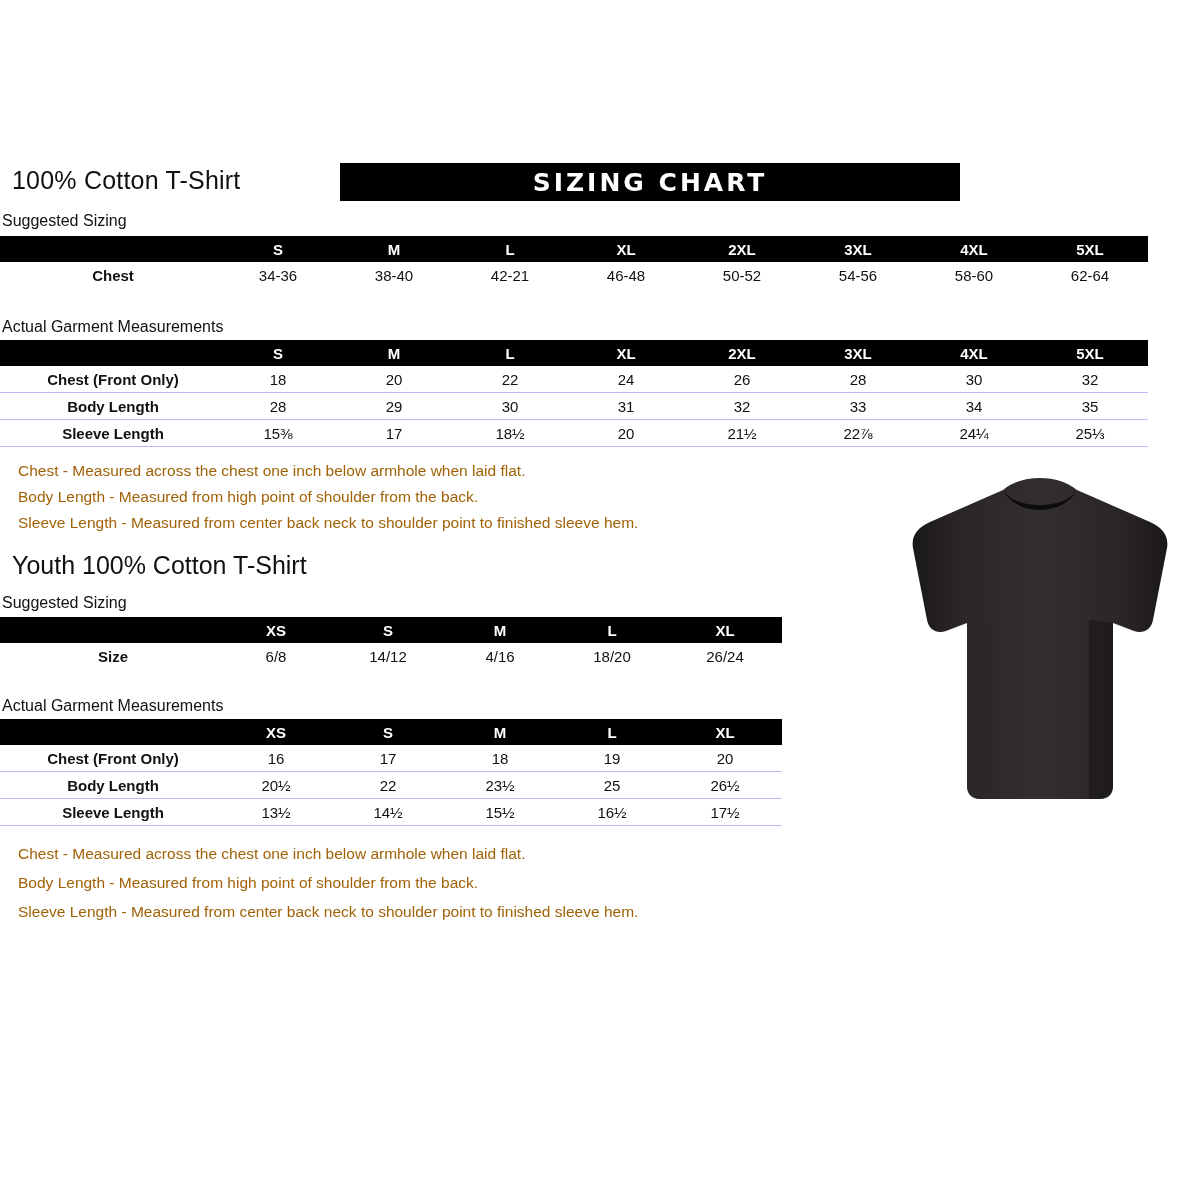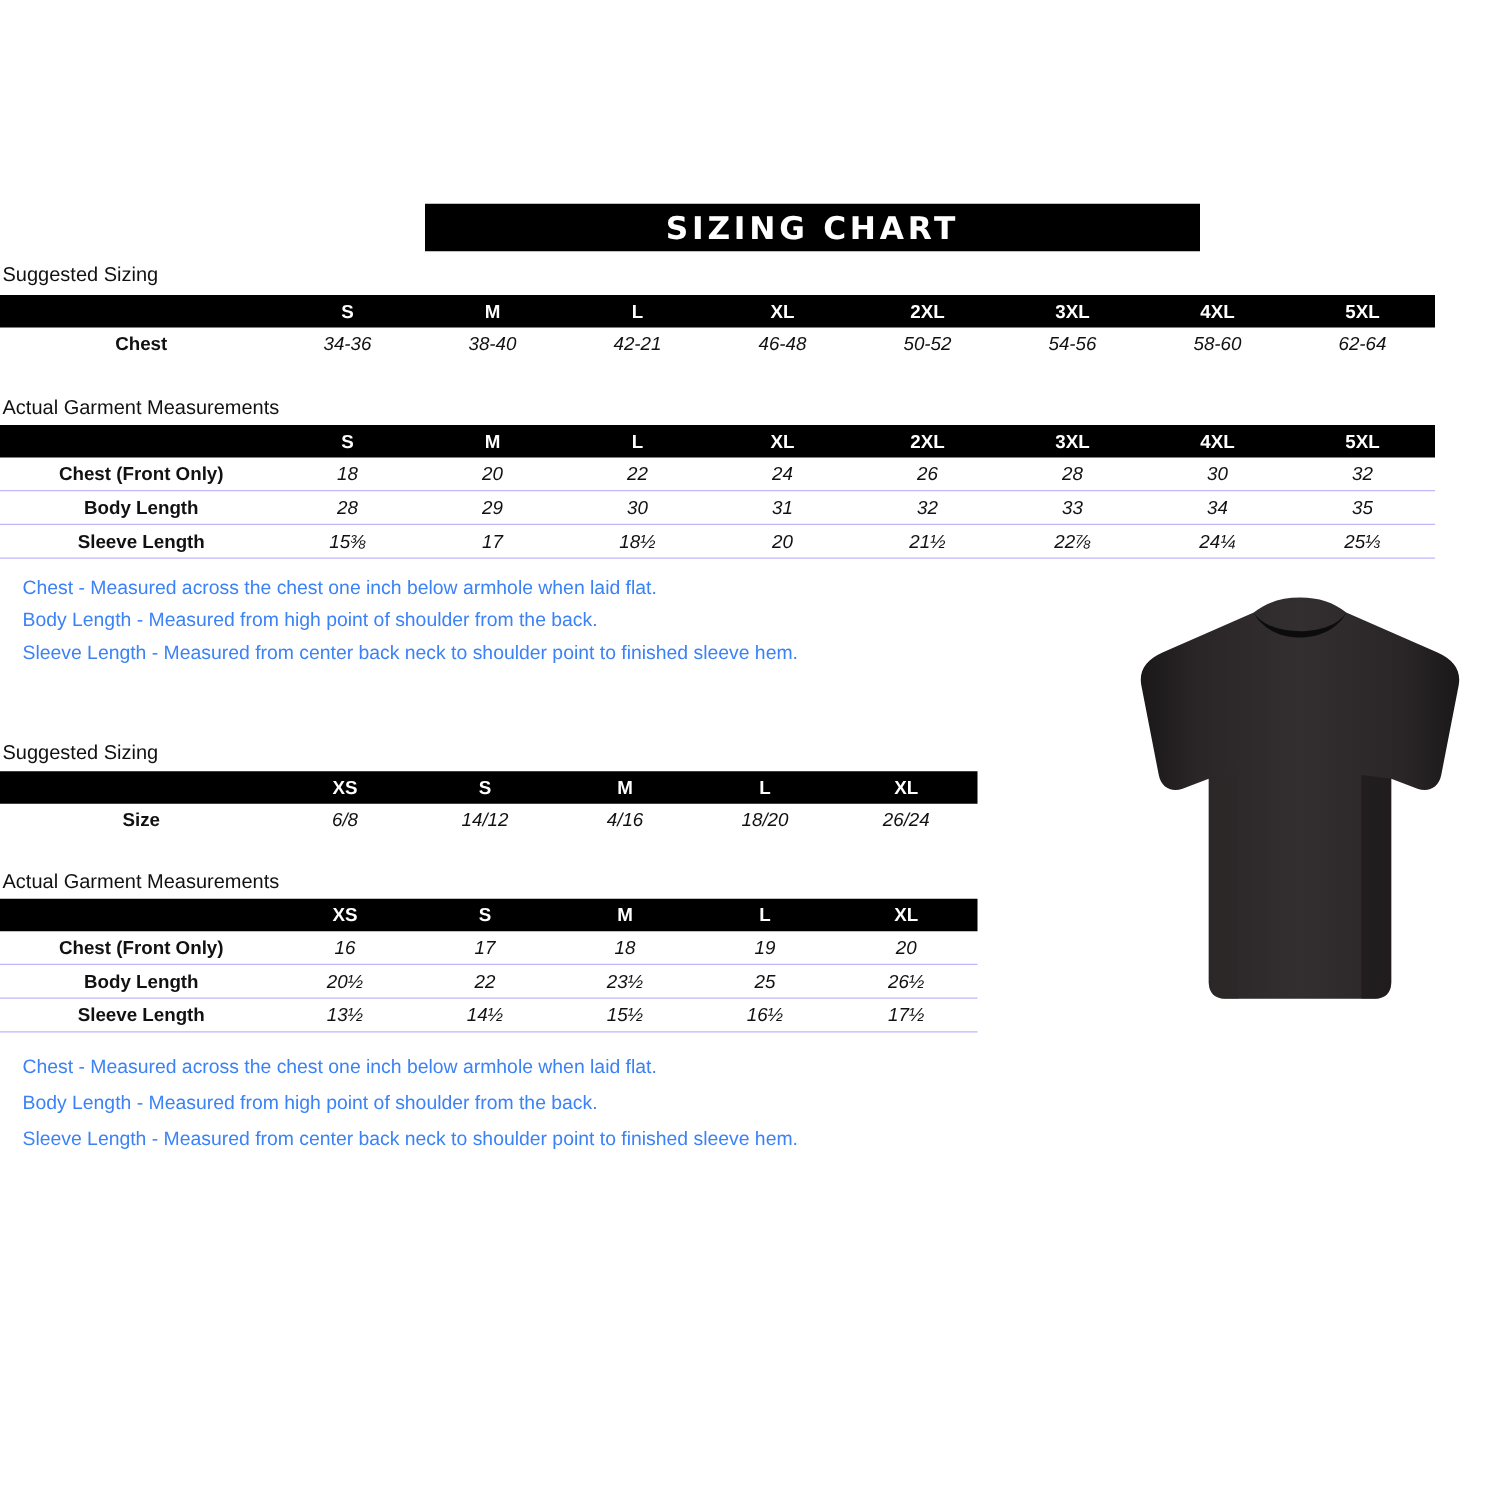--- a/index.html
+++ b/index.html
@@ -89,33 +89,32 @@
   }
   table.sz td.rowhdr {
     text-align: center;
     padding-left: 6px;
     font-weight: bold;
     font-size: 15px;
   }
   table.sz td.val {
     font-weight: normal;
     font-size: 15px;
-    font-style: italic;
   }
   table.sz tbody tr.ruled td {
     border-bottom: 1px solid #c4b5fd;
   }
 
   
   .note {
     position: absolute;
     left: 18px;
     font-size: 15.5px;
     font-weight: normal;
-    color: #3b82f6;
+    color: #a16207;
     white-space: nowrap;
   }
 
   .section-two-title {
     position: absolute;
     left: 12px;
     top: 551px;
     font-size: 25px;
     font-weight: 400;
     white-space: nowrap;
@@ -128,20 +127,21 @@
     top: 470px;
     width: 290px;
     height: 340px;
   }
 </style>
 </head>
 <body>
 
 <div class="page">
 
+  <div class="section-one-title">100% Cotton T-Shirt</div>
 
   <div class="banner">
     <span class="banner-text">SIZING CHART</span>
   </div>
 
   <div class="sub-label" style="top:212px;">Suggested Sizing</div>
 
   <table class="sz" id="adult-suggested" style="left:0px; top:236px; width:1146px;">
     <colgroup>
       <col style="width:220px">
@@ -243,20 +243,21 @@
         <td class="val">24¼</td>
         <td class="val">25⅓</td>
       </tr>
     </tbody>
   </table>
 
   <div class="note" style="top:462px;">Chest - Measured across the chest one inch below armhole when laid flat.</div>
   <div class="note" style="top:488px;">Body Length - Measured from high point of shoulder from the back.</div>
   <div class="note" style="top:514px;">Sleeve Length - Measured from center back neck to shoulder point to finished sleeve hem.</div>
 
+  <div class="section-two-title">Youth 100% Cotton T-Shirt</div>
 
   <div class="sub-label" style="top:594px;">Suggested Sizing</div>
 
   <table class="sz" id="youth-suggested" style="left:0px; top:617px; width:782px;">
     <colgroup>
       <col style="width:220px">
         <col style="width:112px">
         <col style="width:112px">
       <col style="width:112px">
         <col style="width:112px">

